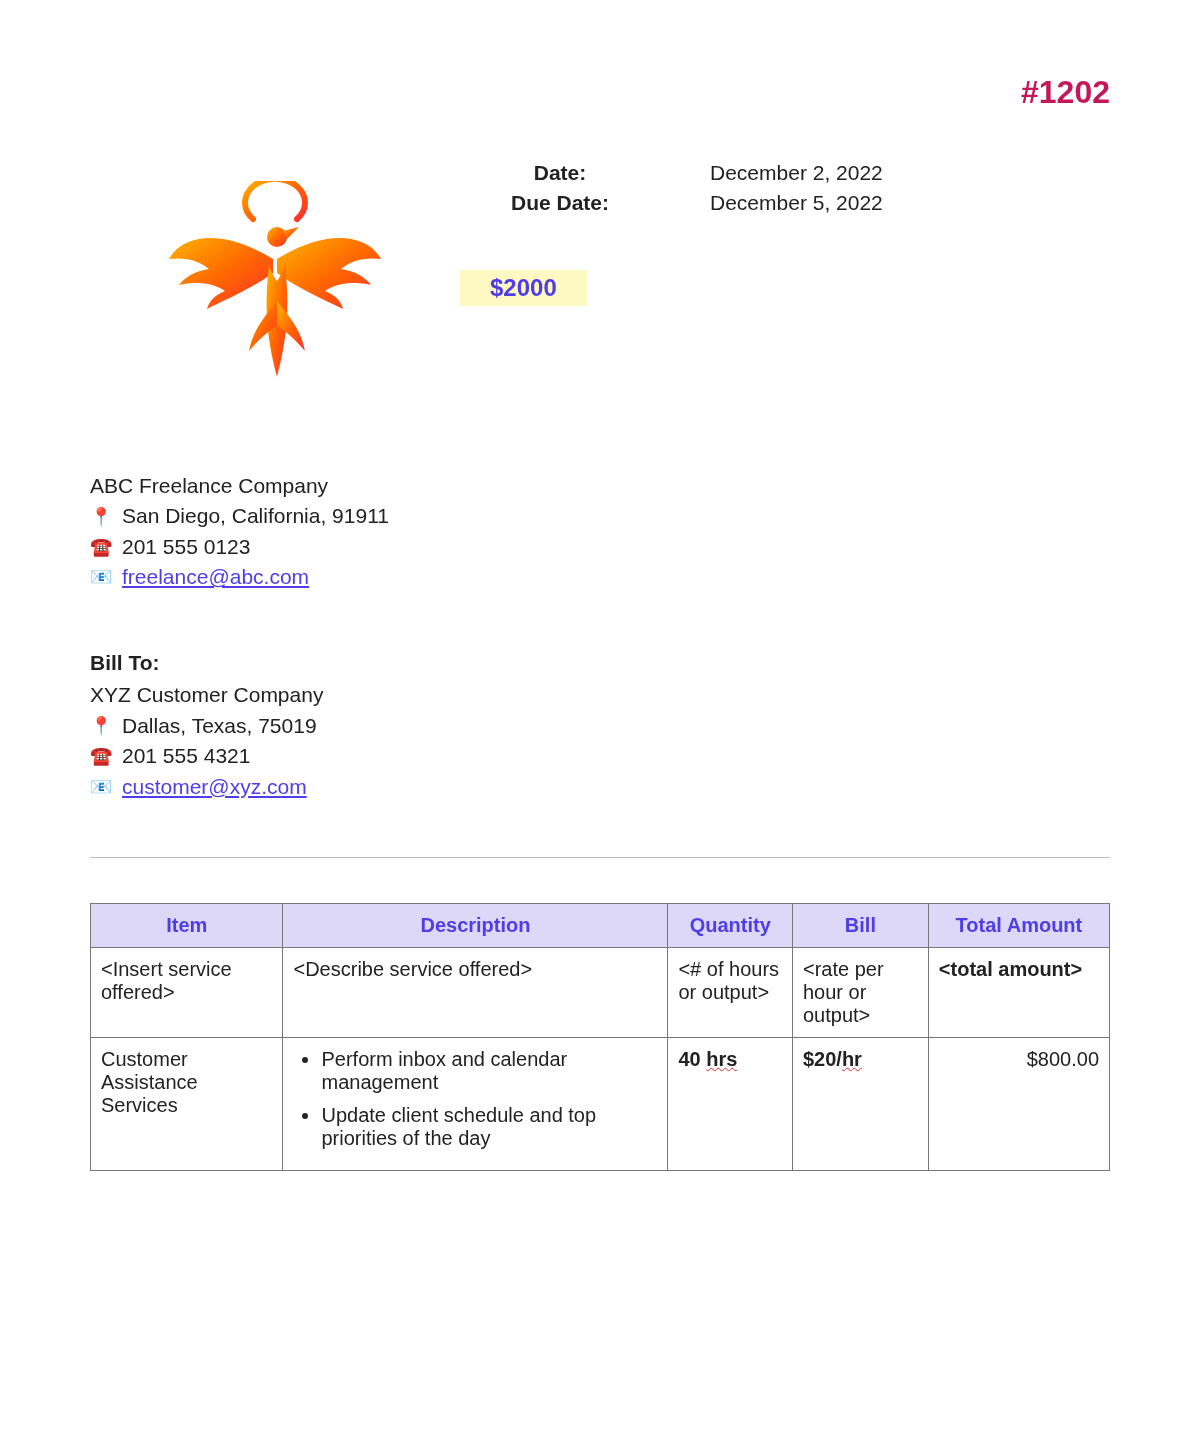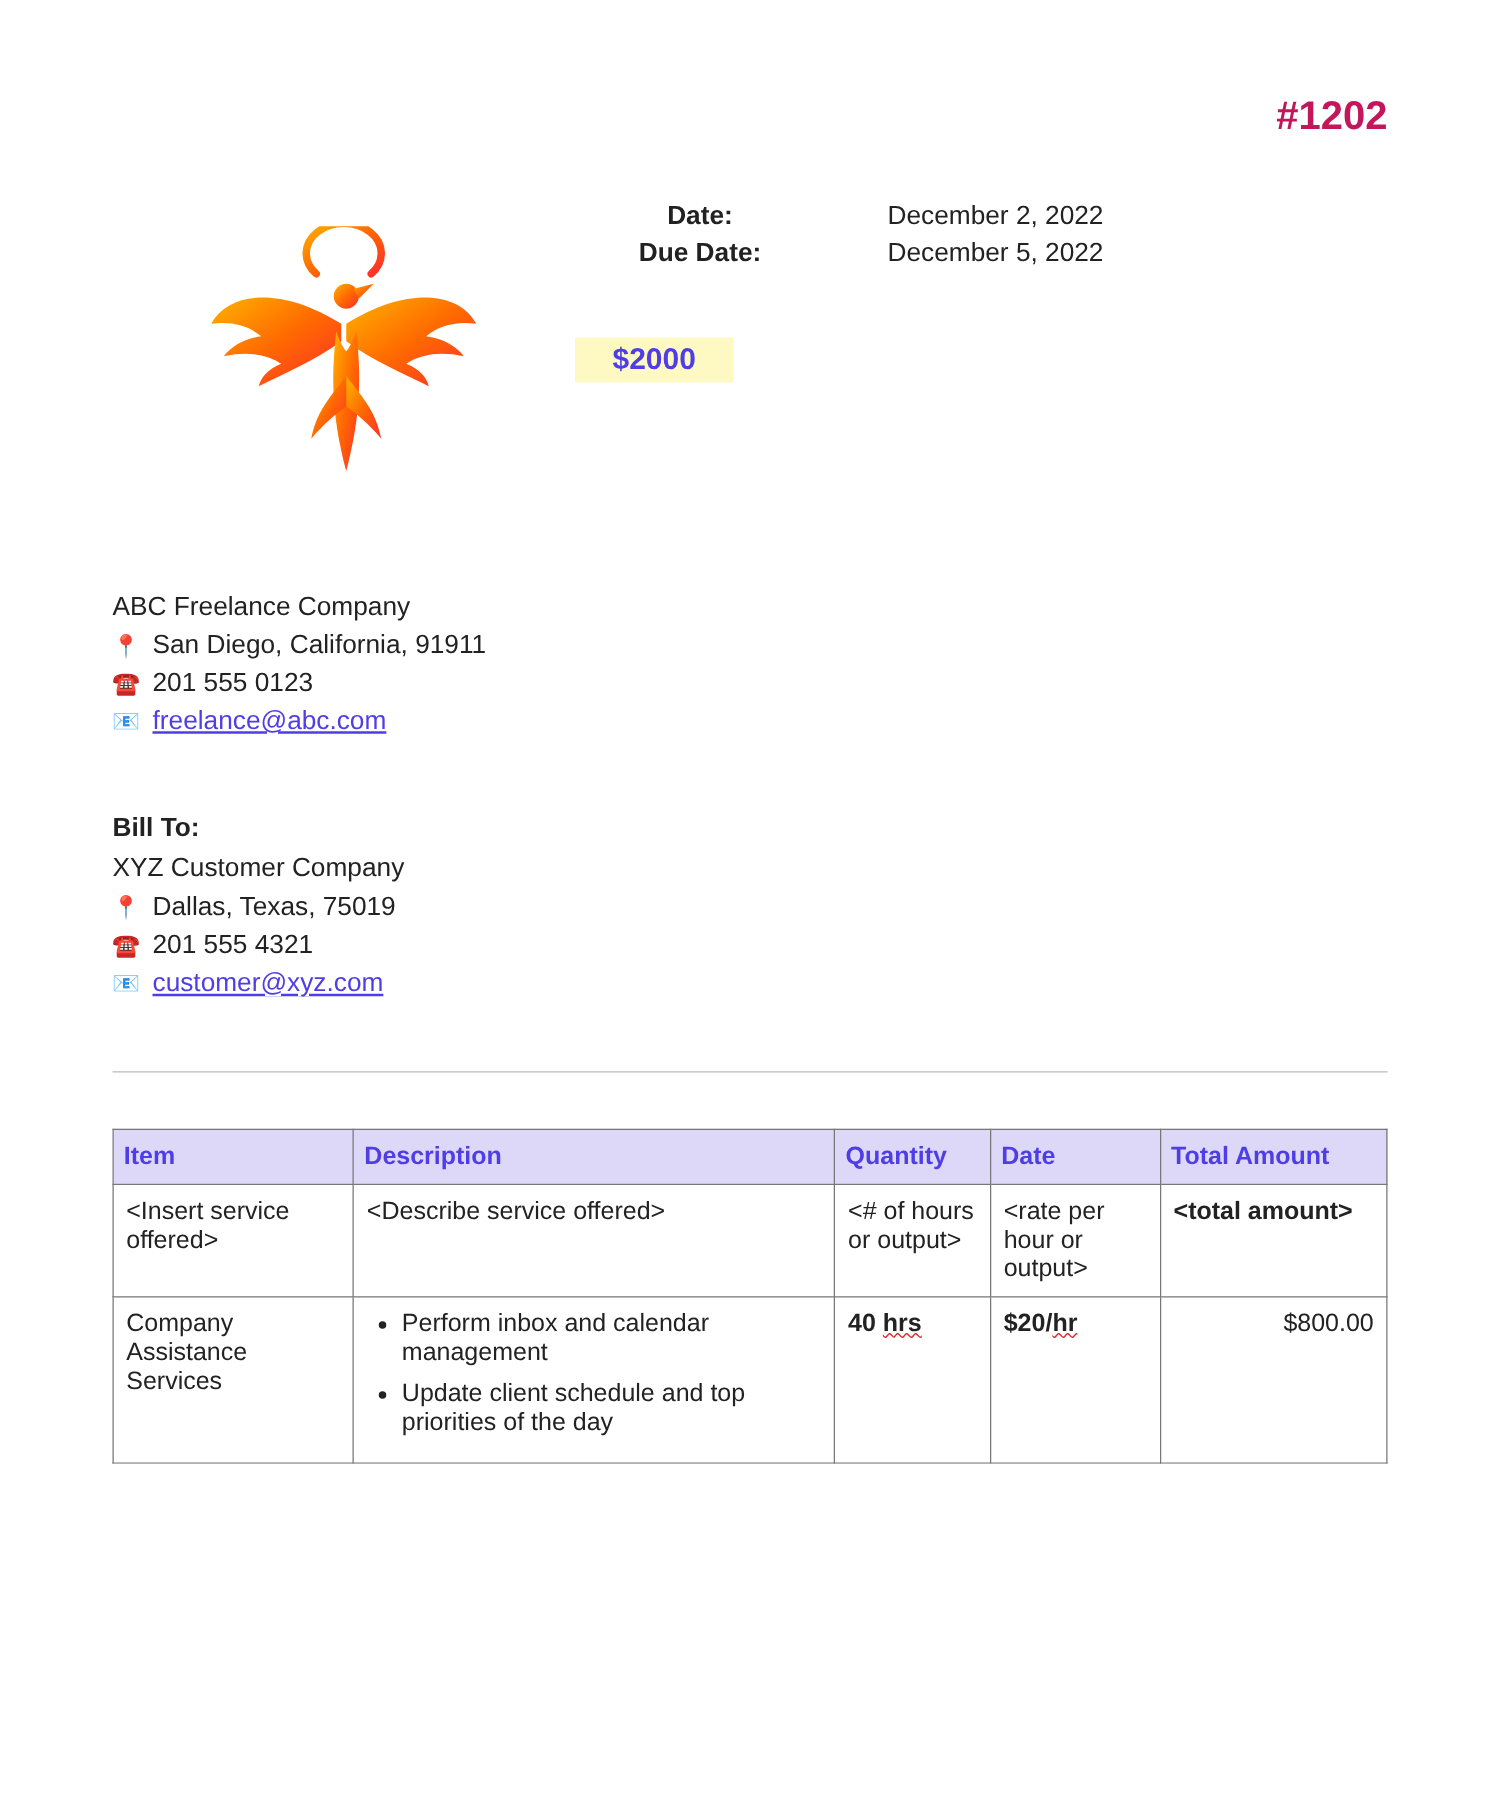--- a/index.html
+++ b/index.html
@@ -105,21 +105,21 @@
     width: 100%;
     border-collapse: collapse;
     font-size: 20px;
   }
   table.items th {
     background: #ddd8f8;
     color: #4f3de6;
     font-weight: 700;
     border: 1px solid #777;
     padding: 10px 8px;
-    text-align: left;
+    text-align: center;
   }
   table.items td {
     border: 1px solid #777;
     padding: 10px 10px;
     vertical-align: top;
   }
   .col-item { width: 17%; }
   .col-desc { width: 34%; }
   .col-qty { width: 11%; text-align: center;}
   .col-rate { width: 12%; text-align: center;}
@@ -219,34 +219,34 @@
 </div>
 
 <hr class="divider">
 
 <table class="items">
   <thead>
     <tr>
       <th class="col-item">Item</th>
       <th class="col-desc">Description</th>
       <th class="col-qty">Quantity</th>
-      <th class="col-rate">Date</th>
+      <th class="col-rate">Bill</th>
       <th class="col-total">Total Amount</th>
     </tr>
   </thead>
   <tbody>
     <tr>
       <td>&lt;Insert service offered&gt;</td>
       <td>&lt;Describe service offered&gt;</td>
       <td>&lt;# of hours or output&gt;</td>
       <td>&lt;rate per hour or output&gt;</td>
       <td class="center">&lt;total amount&gt;</td>
     </tr>
     <tr>
-      <td>Company Assistance Services</td>
+      <td>Customer Assistance Services</td>
       <td>
         <ul class="desc-list">
           <li>Perform inbox and calendar management</li>
           <li>Update client schedule and top priorities of the day</li>
         </ul>
       </td>
       <td class="center"><span>40 </span><span class="squiggle">hrs</span></td>
       <td class="center"><span>$20/</span><span class="squiggle">hr</span></td>
       <td class="right">$800.00</td>
     </tr>

